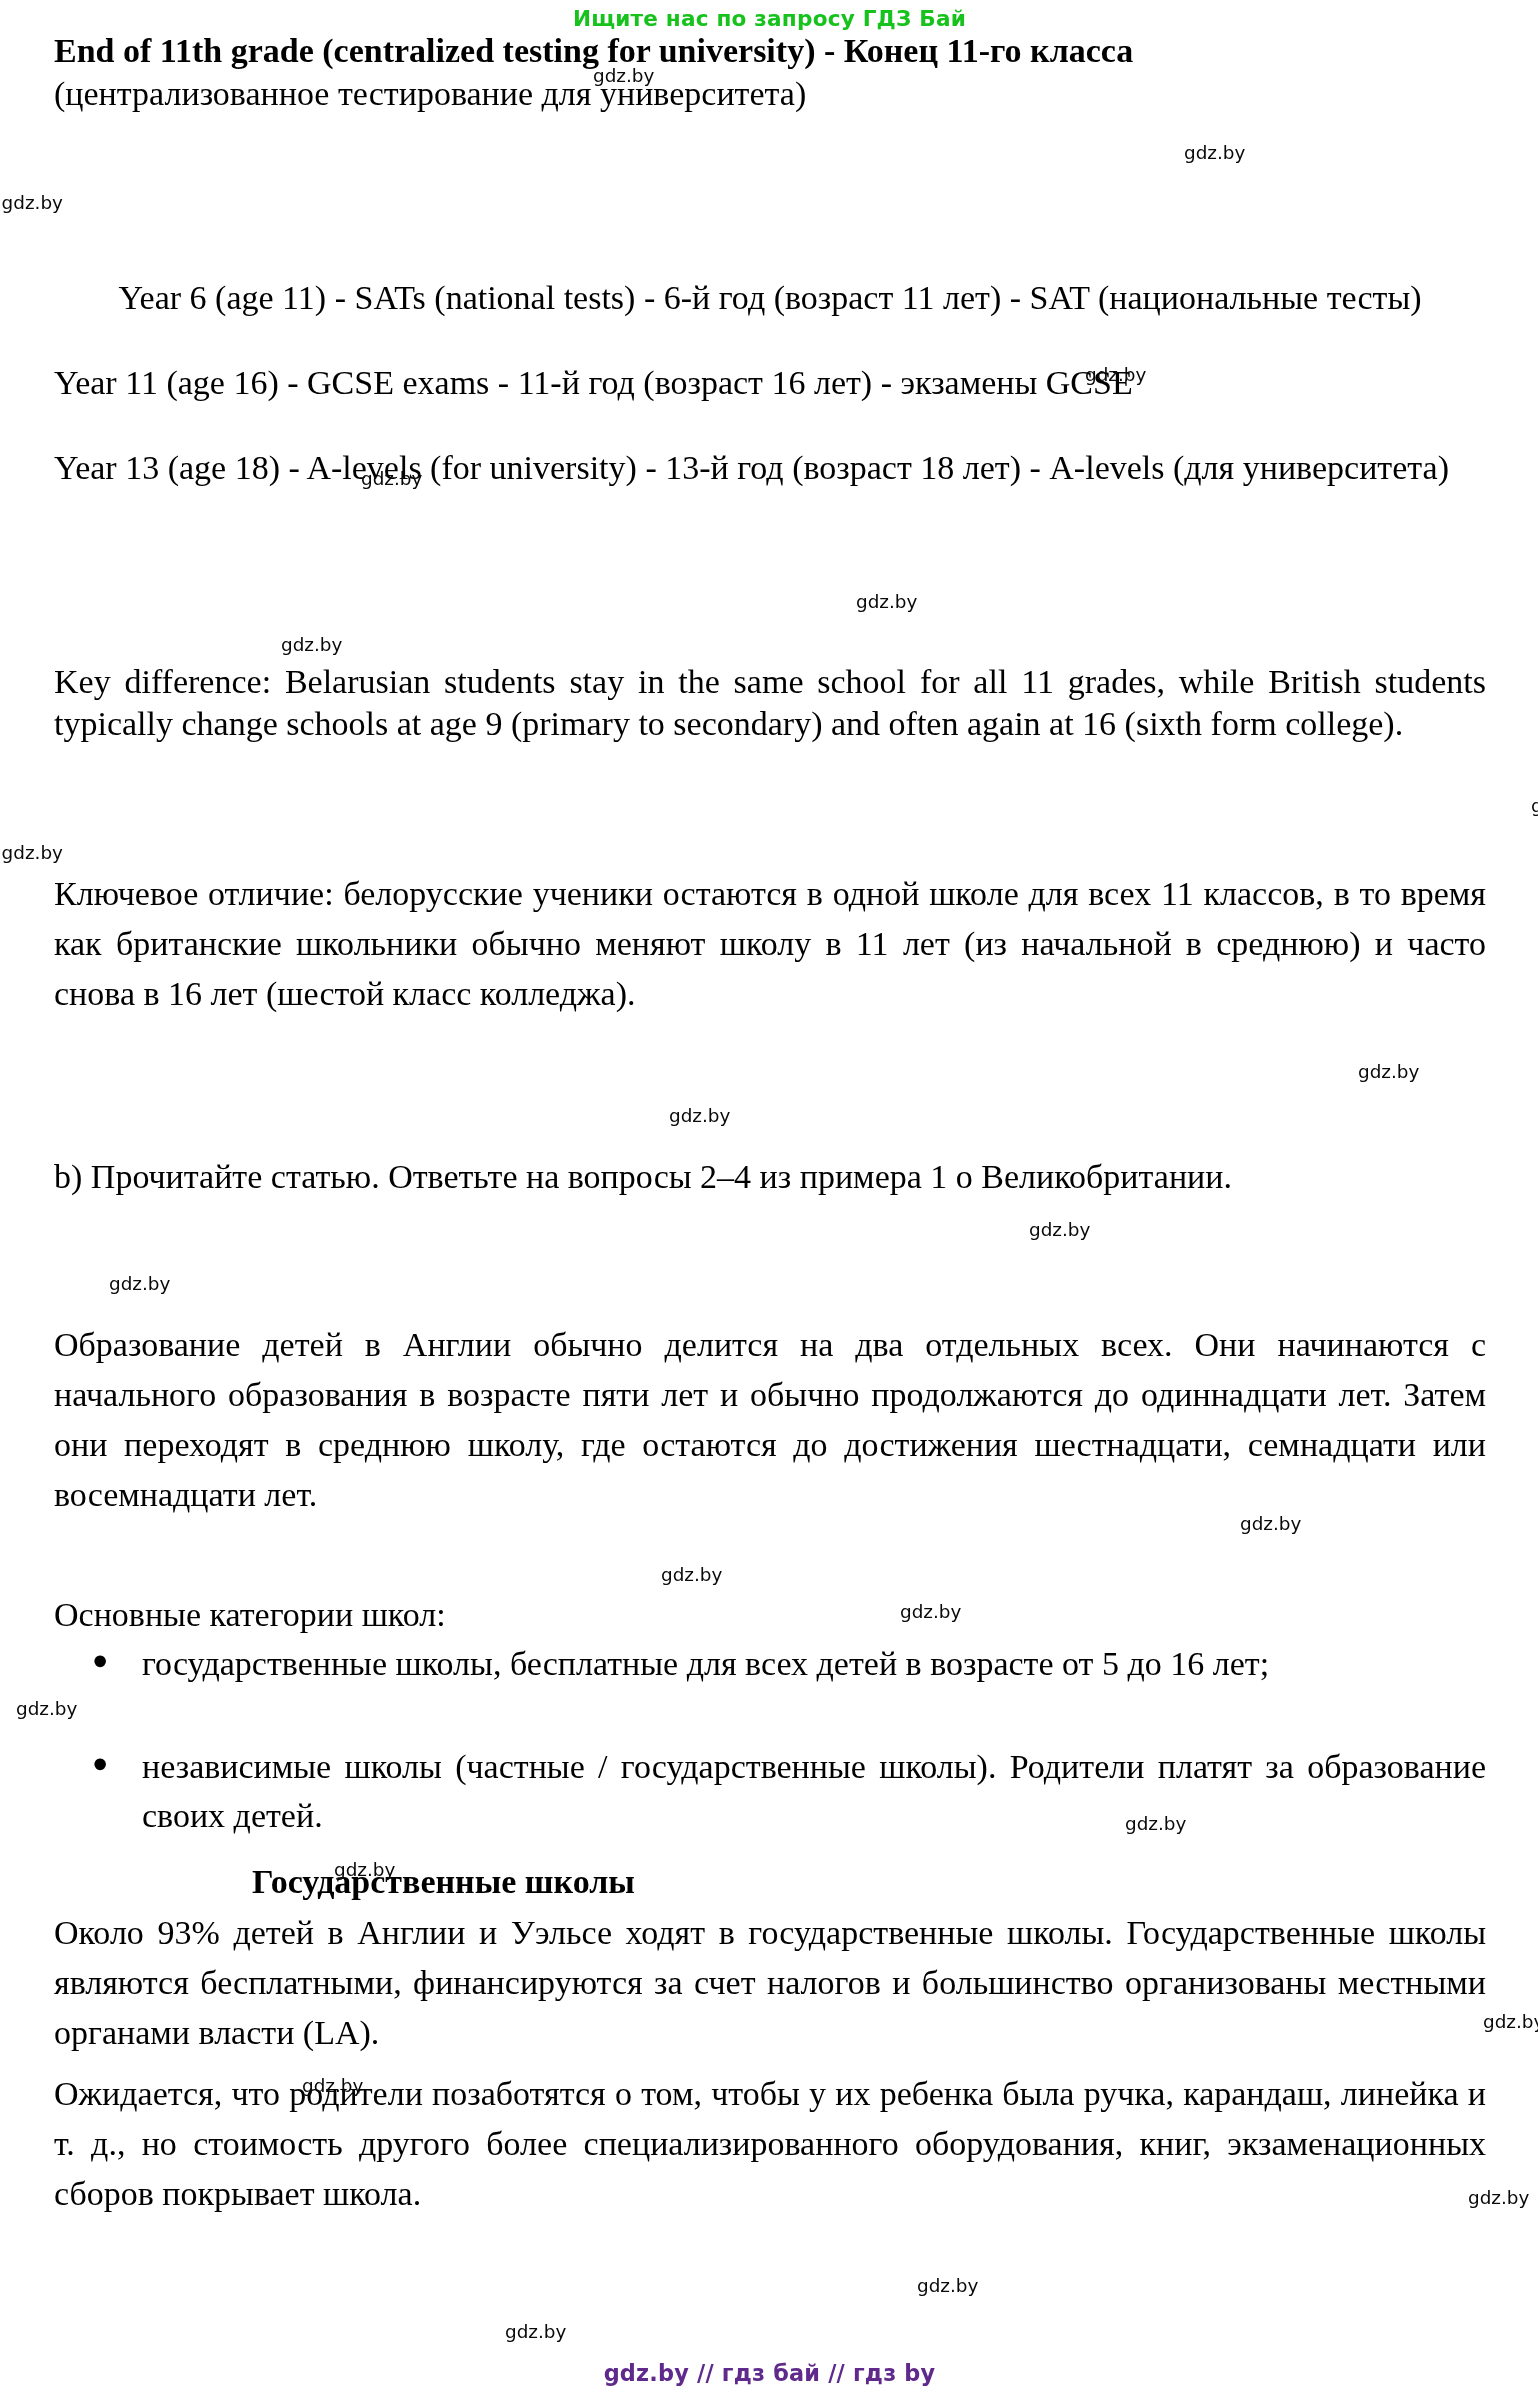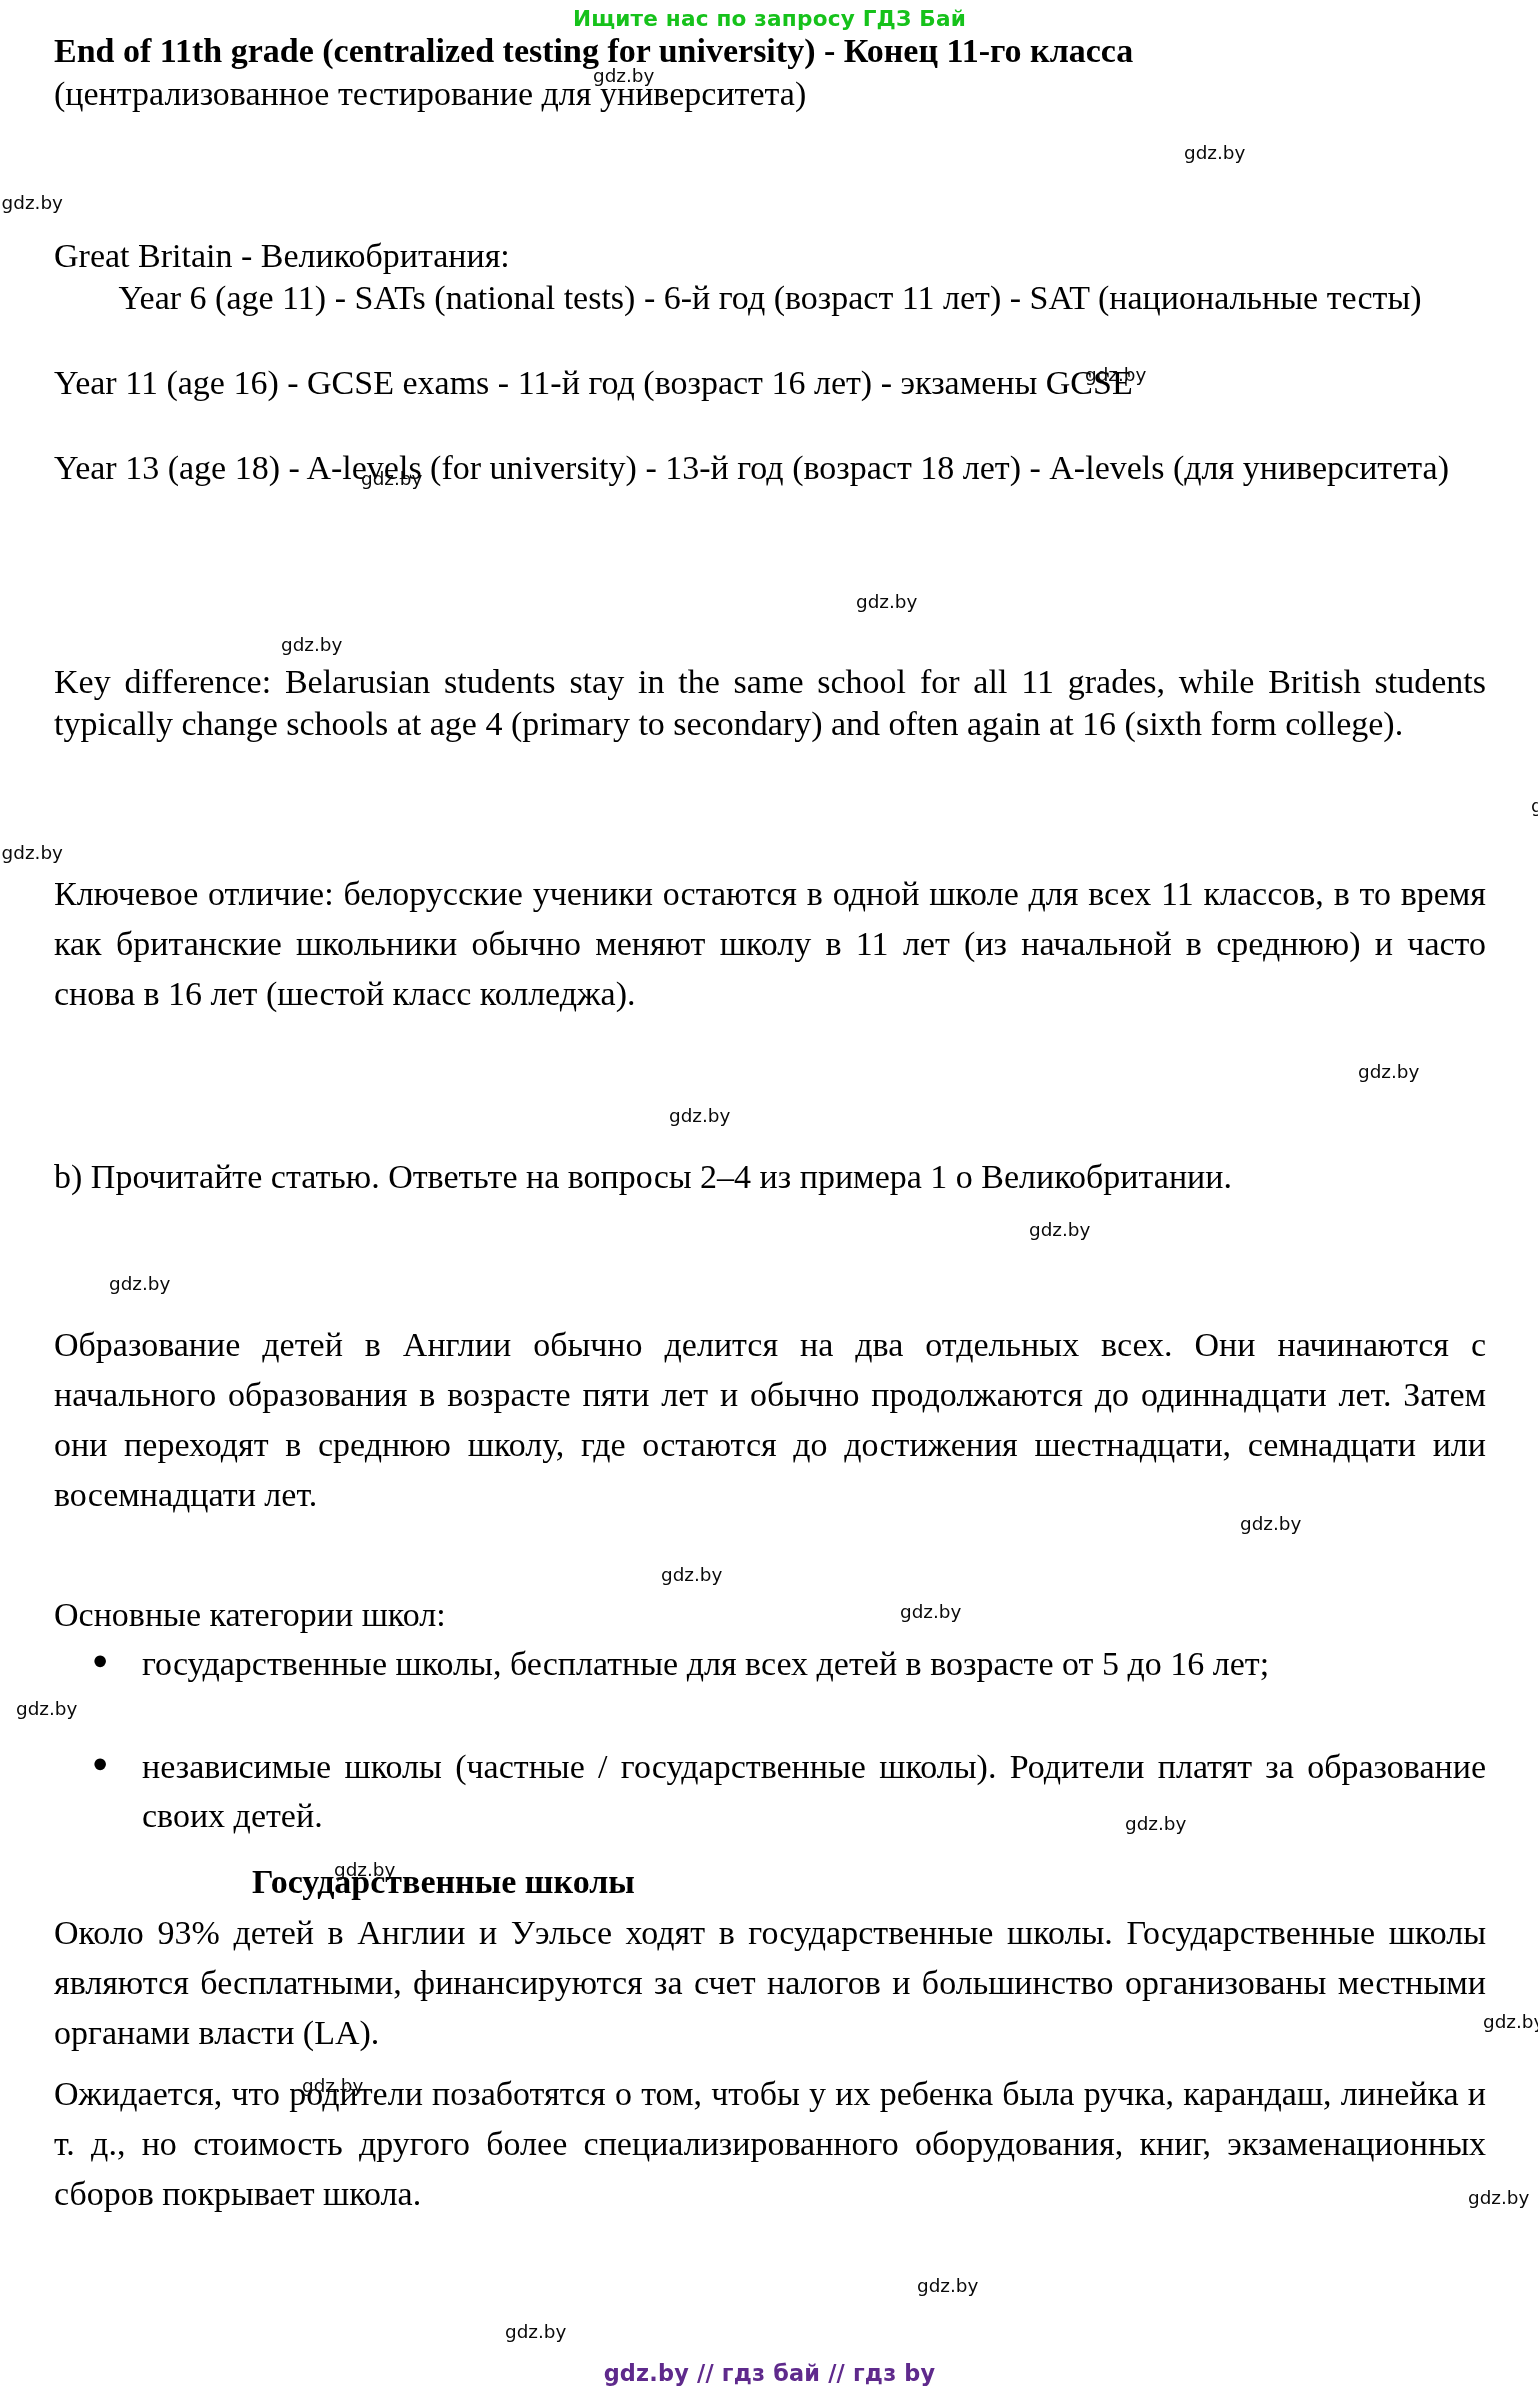--- a/index.html
+++ b/index.html
@@ -164,29 +164,28 @@
   <span class="wm" style="left:302px;  top:2077px;">gdz.by</span>
   <span class="wm" style="left:1468px; top:2189px;">gdz.by</span>
   <span class="wm" style="left:917px; top:2277px;">gdz.by</span>
   <span class="wm" style="left:505px;  top:2323px;">gdz.by</span>
 
   <div class="content">
 
     <p class="doc-line" style="left:0; top:30px; width:1432px;font-weight:bold;">End of 11th grade (centralized testing for university) - Конец 11-го класса</p>
     <p class="doc-line" style="left:0; top:73px; width:1086px;">(централизованное тестирование для университета)</p>
 
-    <p class="doc-line" style="left:0; top:235px; width:1432px;">Great Britain - Великобритания:</p>
 
     <p class="doc-par no-justify" style="left:0; top:277px; width:1432px;text-align:center;">Year 6 (age 11) - SATs (national tests) - 6-й год (возраст 11 лет) - SAT (национальные тесты)</p>
 
     <p class="doc-par no-justify" style="left:0; top:362px; width:1432px;">Year 11 (age 16) - GCSE exams - 11-й год (возраст 16 лет) - экзамены GCSE</p>
 
     <p class="doc-par no-justify" style="left:0; top:447px; width:1432px;">Year 13 (age 18) - A-levels (for university) - 13-й год (возраст 18 лет) - A-levels (для университета)</p>
 
-    <p class="doc-par" style="left:0; top:661px; width:1432px;">Key difference: Belarusian students stay in the same school for all 11 grades, while British students typically change schools at age 4 (primary to secondary) and often again at 16 (sixth form college).</p>
+    <p class="doc-par" style="left:0; top:661px; width:1432px;">Key difference: Belarusian students stay in the same school for all 11 grades, while British students typically change schools at age 9 (primary to secondary) and often again at 16 (sixth form college).</p>
 
     <p class="doc-par" style="left:0; top:869px; width:1432px; line-height:50px;">Ключевое отличие: белорусские ученики остаются в одной школе для всех 11 классов, в то время как британские школьники обычно меняют школу в 11 лет (из начальной в среднюю) и часто снова в 16 лет (шестой класс колледжа).</p>
 
     <p class="doc-par" style="left:0; top:1152px; width:1432px; line-height:49px;">b) Прочитайте статью. Ответьте на вопросы 2–4 из примера 1 о Великобритании.</p>
 
     <p class="doc-par" style="left:0; top:1320px; width:1432px; line-height:50px;">Образование детей в Англии обычно делится на два отдельных всех. Они начинаются с начального образования в возрасте пяти лет и обычно продолжаются до одиннадцати лет. Затем они переходят в среднюю школу, где остаются до достижения шестнадцати, семнадцати или восемнадцати лет.</p>
 
     <p class="doc-line" style="left:0; top:1594px; width:1432px;">Основные категории школ:</p>
 
     <p class="bullet-item" style="left:88px; top:1639px; width:1344px; line-height:50px;">

